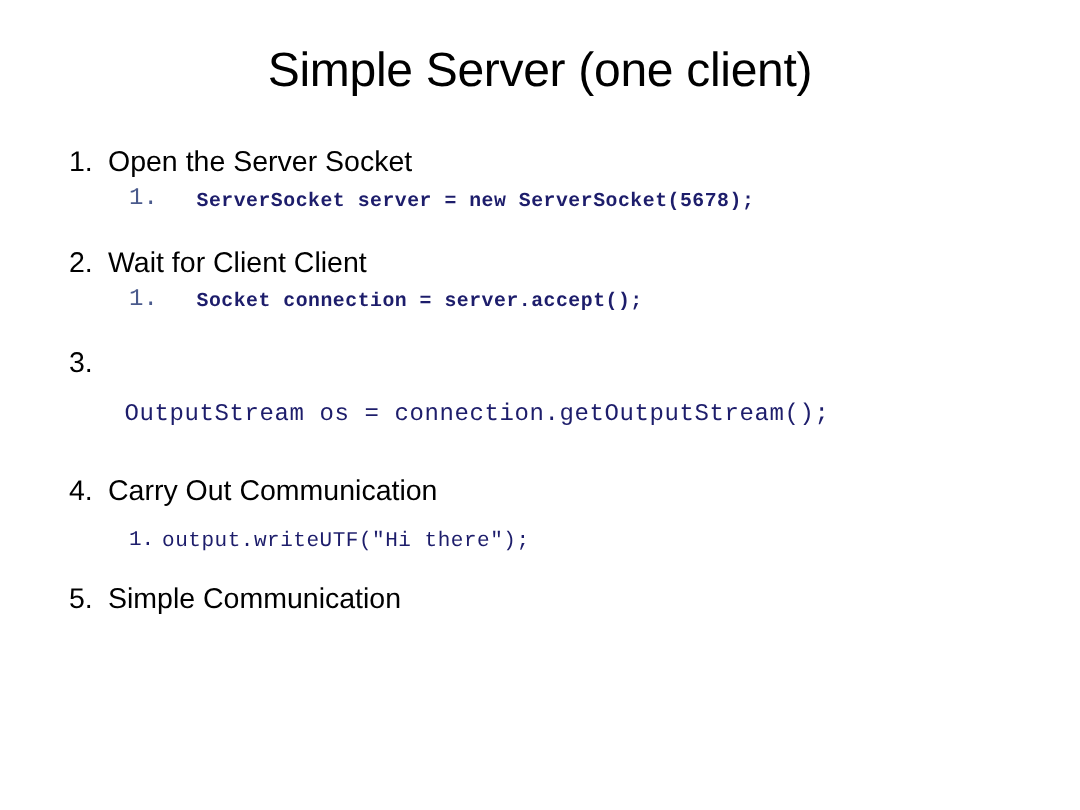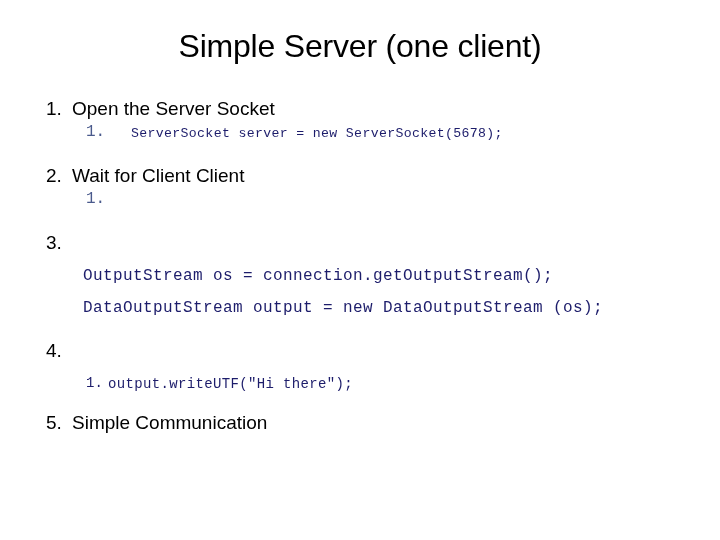--- a/index.html
+++ b/index.html
@@ -96,21 +96,21 @@
     position: absolute;
     top: 0;
     font-family: "Liberation Mono", monospace;
     font-size: 13.2px;
     letter-spacing: 0.35px;
     color: #1d1d6b;
   }
 
   
   .code-line.v-sub .code-marker { left: 86px; font-size: 16px; color: #4a5a8c; }
-  .code-line.v-sub .code-text   { left: 131px; }
+  .code-line.v-sub .code-text   { left: 131px; font-weight: bold; }
 
   
   .code-line.v-plain .code-text { left: 83px; font-size: 16px; letter-spacing: 0.4px; }
 
   
   .code-line.v-tight .code-marker { left: 86px; font-size: 14px; color: #1d1d6b; }
   .code-line.v-tight .code-text   { left: 108px; font-size: 14px; }
 
   .sp-a { height: 18px; }
   .sp-b { height: 14px; }
@@ -141,47 +141,46 @@
     <div class="sp-a"></div>
 
     <div class="step">
       <div class="step-head">
         <span class="step-num">2.</span>
         <span class="step-text">Wait for Client Client</span>
       </div>
       <div class="code-block">
         <div class="code-line v-sub">
           <span class="code-marker">1.</span>
+          <span class="code-text">Socket connection = server.accept();</span>
         </div>
       </div>
     </div>
 
     <div class="sp-a"></div>
 
     <div class="step">
       <div class="step-head">
         <span class="step-num">3.</span>
       </div>
       <div class="sp-c"></div>
       <div class="code-block">
         <div class="code-line v-plain">
           <span class="code-text">OutputStream os = connection.getOutputStream();</span>
         </div>
         <div class="sp-c"></div>
-        <div class="code-line v-plain">
-          <span class="code-text">DataOutputStream output = new DataOutputStream (os);</span>
-        </div>
       </div>
     </div>
 
     <div class="sp-a"></div>
 
     <div class="step">
       <div class="step-head">
         <span class="step-num">4.</span>
+        <span class="step-text">Carry Out Communication</span>
       </div>
       <div class="sp-c"></div>
       <div class="code-block">
         <div class="code-line v-tight">
           <span class="code-marker">1.</span>
           <span class="code-text">output.writeUTF("Hi there");</span>
         </div>
       </div>
     </div>
 

